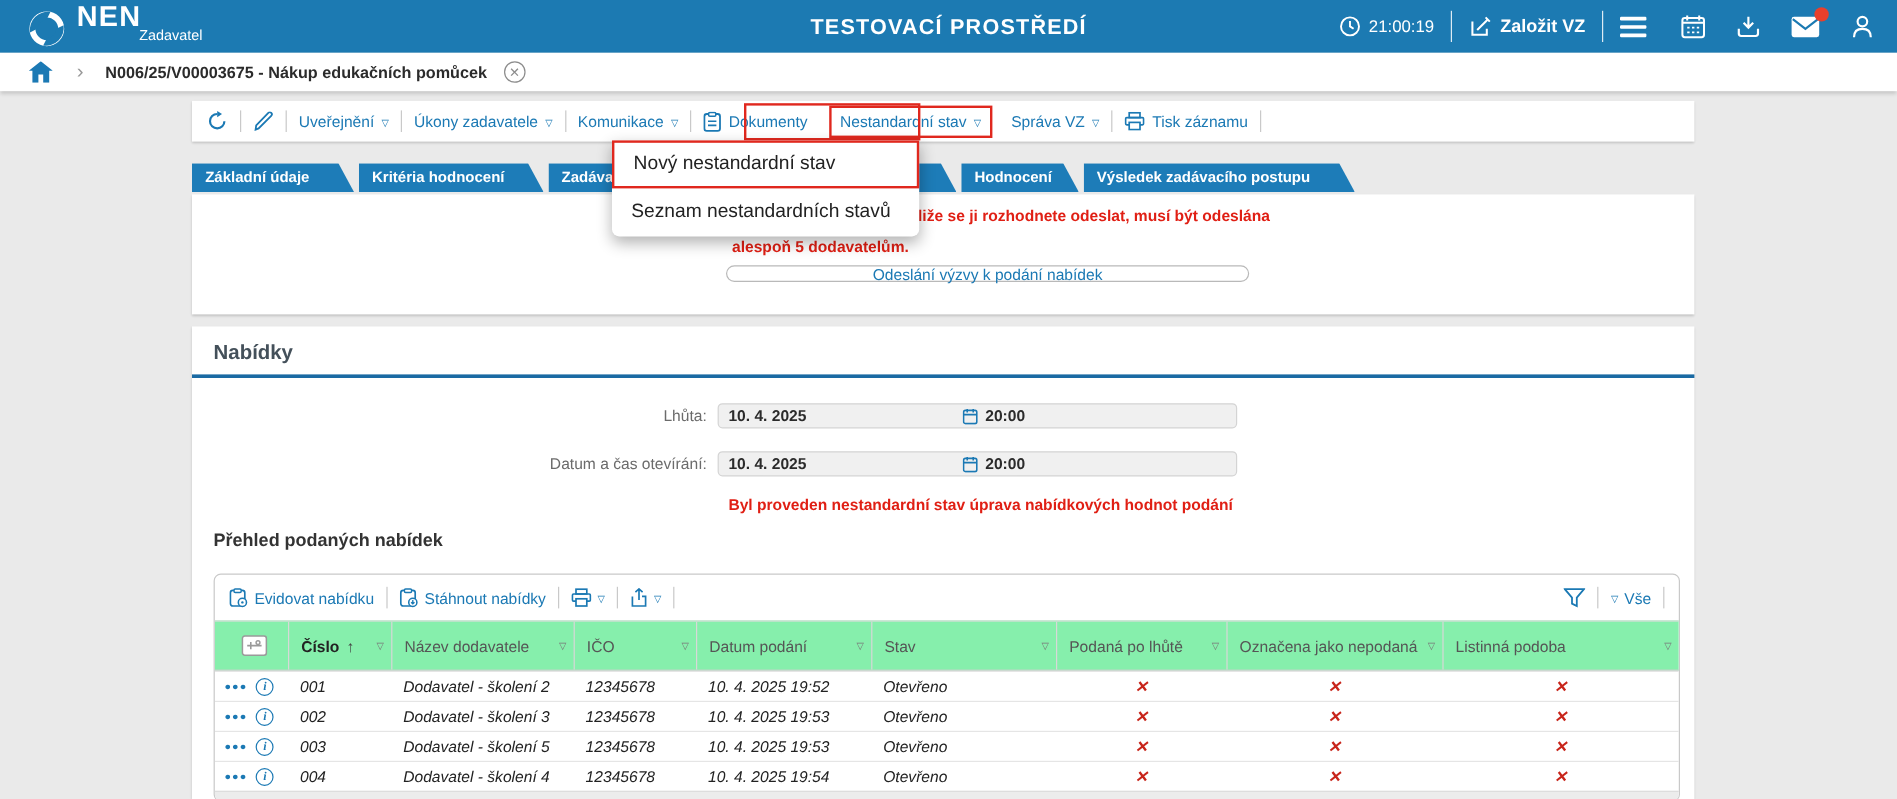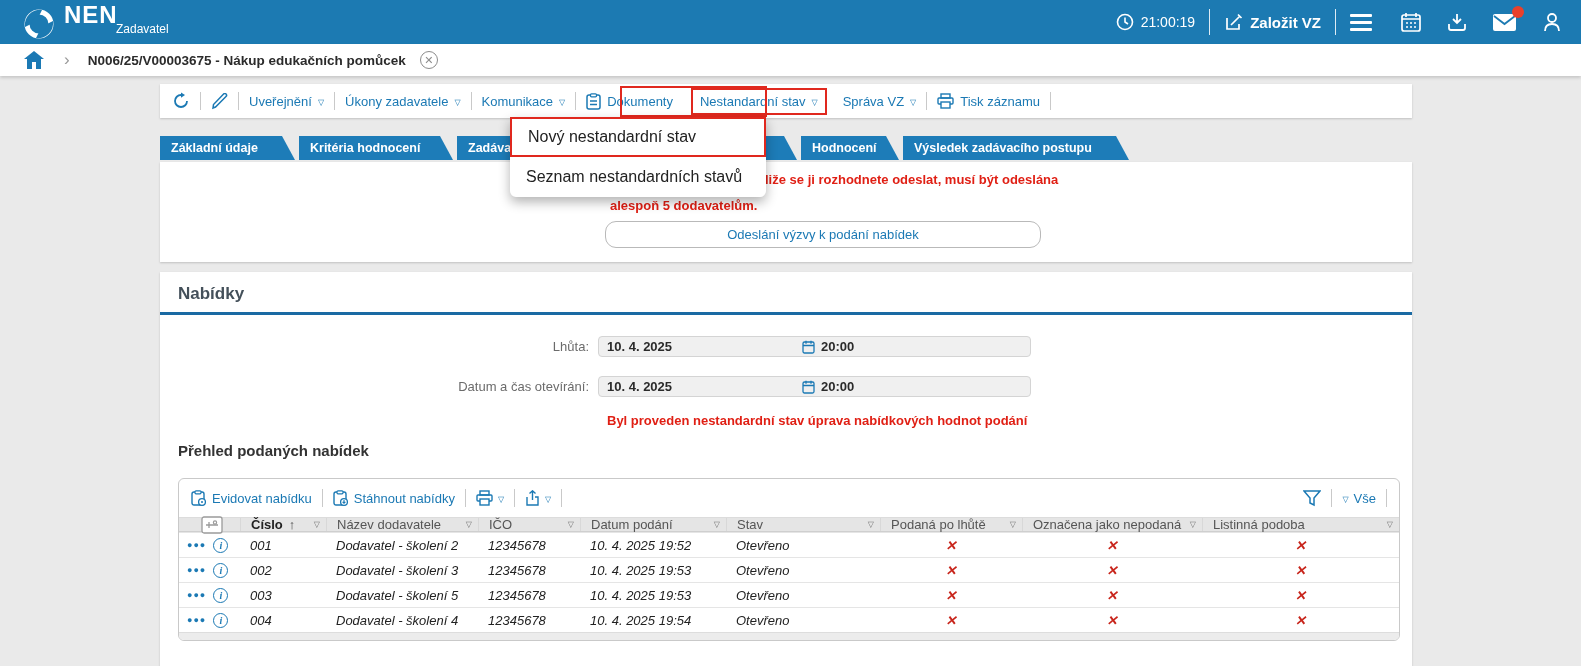--- a/index.html
+++ b/index.html
@@ -49,21 +49,21 @@
   .tabs { position:absolute; left:160px; top:136px; height:24px; display:flex; gap:4px; }
   .tab { background:#1d7cb8; color:#fff; font-weight:bold; font-size:12.5px; height:24px;
     display:flex; align-items:center; padding:0 24px 0 11px;
     clip-path:polygon(0 0, calc(100% - 13px) 0, 100% 100%, 0 100%); cursor:pointer; white-space:nowrap; }
 
   
   .card2 { left:160px; top:162px; width:1252px; height:100px; }
   .warn { position:absolute; color:#e01f14; font-weight:bold; font-size:13px; white-space:nowrap; }
   .w1 { left:605px; top:10px; }
   .w2 { left:450px; top:36px; }
-  .send-btn { position:absolute; left:445px; top:59px; width:436px; height:27px; background:#fff;
+  .send-btn { position:absolute; left:445px; top:59px; width:436px; height:14px; background:#fff;
     border:1px solid #b9b9b9; border-radius:11px; color:#1b79b4; font-size:13px;
     display:flex; align-items:center; justify-content:center; cursor:pointer; }
 
   
   .menu { position:absolute; left:510px; top:117px; width:256px; background:#fff; z-index:10;
     box-shadow:0 5px 12px rgba(0,0,0,.3); border-radius:0 0 6px 6px; }
   .mi { height:40px; display:flex; align-items:center; padding-left:16px; font-size:16px;
     color:#222; cursor:pointer; }
   .mi-boxed { border:2px solid #e0281e; }
   .redline-v { position:absolute; left:620px; top:86px; width:147px; height:31px;
@@ -80,21 +80,21 @@
     display:flex; align-items:center; padding:0 8px; font-weight:bold; color:#2b2b2b; }
   .fbox .ftime { display:flex; align-items:center; gap:6px; margin-left:auto; width:220px; }
   .warn2 { position:absolute; left:447px; top:141px; color:#e01f14; font-weight:bold; }
   .sub-title { position:absolute; left:18px; top:170px; font-size:15px; font-weight:bold; color:#333; }
 
   
   .grid { position:absolute; left:18px; top:206px; width:1222px; border:1px solid #c9c9c9;
     border-radius:6px; background:#fff; overflow:hidden; }
   .gtools { height:38px; display:flex; align-items:center; gap:10px; padding:0 12px; color:#1b79b4; }
   .gtools .right { margin-left:auto; display:flex; align-items:center; gap:10px; }
-  .thead { height:15px; display:flex; background:#e5e5e5; border-top:1px solid #dcdcdc;
+  .thead { height:42px; display:flex; background:#86efac; border-top:1px solid #dcdcdc;
     border-bottom:1px solid #cfcfcf; color:#555; }
   .th { display:flex; align-items:center; padding:0 6px 0 10px; border-left:1px solid #d8d8d8; }
   .th:first-child { border-left:none; justify-content:center; }
   .th .fcaret { margin-left:auto; color:#777; font-size:8px; }
   .th-bold { font-weight:bold; color:#222; }
   .sort-up { font-size:13px; color:#444; margin-left:6px; }
   .trow { height:25px; display:flex; align-items:center; border-top:1px solid #e5e5e5; }
   .trow:first-of-type { border-top:none; }
   .td { padding-left:10px; overflow:hidden; white-space:nowrap;font-style:italic; }
   .c0 { width:61px; } .c1 { width:86px; } .c2 { width:152px; } .c3 { width:102px; }
@@ -118,20 +118,21 @@
     <svg width="34" height="34" viewBox="0 0 34 34">
       <circle cx="17" cy="17" r="12" fill="none" stroke="#fff" stroke-width="5"></circle>
       <path d="M3 20 A15 15 0 0 1 20 3 L17 9 A10 10 0 0 0 9 17 Z" fill="#1c7ab2"></path>
       <path d="M31 14 A15 15 0 0 1 14 31 L17 25 A10 10 0 0 0 25 17 Z" fill="#1c7ab2"></path>
     </svg>
     <div class="brand-txt">
       <div class="brand-name">NEN</div>
       <div class="brand-sub">Zadavatel</div>
     </div>
   </div>
+  <div class="env-title">TESTOVACÍ PROSTŘEDÍ</div>
   <div class="hdr-right">
     <div class="hdr-item">
       <svg width="18" height="18" viewBox="0 0 18 18">
         <circle cx="9" cy="9" r="7.5" fill="none" stroke="#fff" stroke-width="1.6"></circle>
         <path d="M9 4.5 V9 L12 11" fill="none" stroke="#fff" stroke-width="1.6"></path>
       </svg>
       <span>21:00:19</span>
     </div>
     <div class="hdr-sep"></div>
     <div class="hdr-item hdr-bold">

